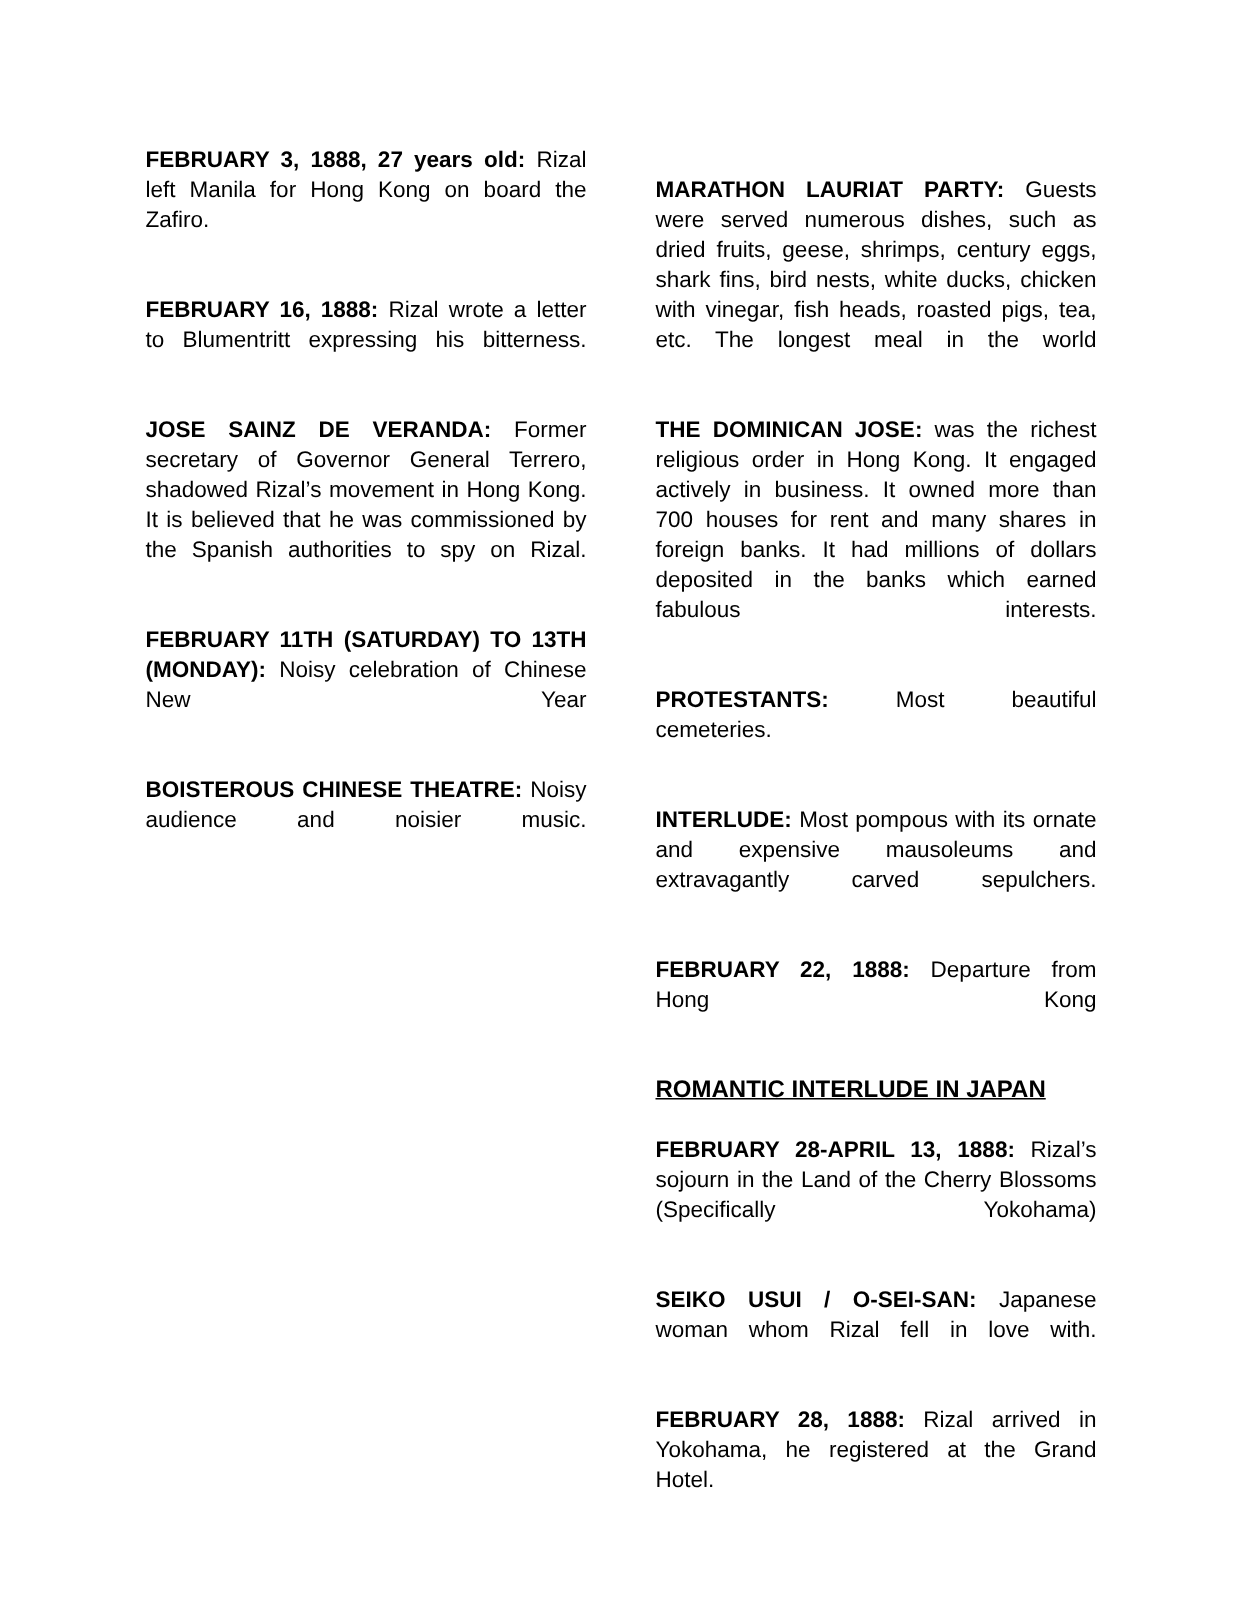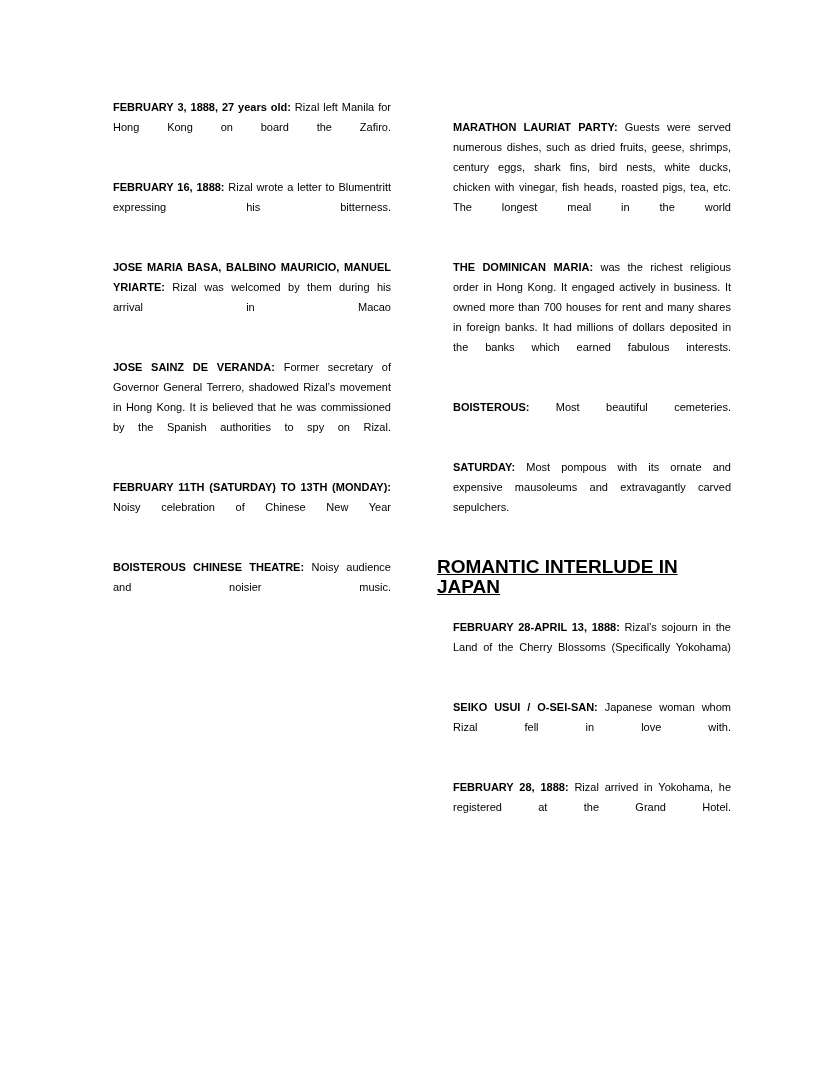--- a/index.html
+++ b/index.html
@@ -32,40 +32,40 @@
     align-items: flex-start;
   }
   .col {
     width: 294px;
     box-sizing: border-box;
   }
   .col-right {
     padding-top: 20px;
   }
   .para {
-    margin: 0 0 20px 16px;
-    font-size: 11px;
+    margin: 0 0 20px 0;
+    font-size: 15px;
     line-height: 20px;
     text-align: justify;
     text-justify: inter-word;
     word-spacing: 0.02em;
     hyphens: none;
   }
   .para:last-child {
     margin-bottom: 0;
   }
   .para .lead {
     font-weight: bold;
   }
   .para .body {
     font-weight: normal;
   }
   .section-head {
     margin: 0 0 20px 0;
-    font-size: 19px;
+    font-size: 16px;
     line-height: 20px;
     font-weight: bold;
     text-decoration: underline;
     text-align: left;
     display: block;
   }
   
   .para::after {
     content: "";
     display: inline-block;
@@ -74,31 +74,31 @@
 </style>
 </head>
 <body>
 
 <div class="page">
   <div class="columns">
 
     <div class="col col-left" id="left-column">
         <p class="para"><span class="lead">FEBRUARY 3, 1888, 27 years old:</span><span class="body"> Rizal left Manila for Hong Kong on board the Zafiro.</span></p>
         <p class="para"><span class="lead">FEBRUARY 16, 1888:</span><span class="body"> Rizal wrote a letter to Blumentritt expressing his bitterness.</span></p>
-        <p class="para"><span class="lead">JOSE MARIA BASA, BALBINO MAURICIO, MANUEL YRIARTE:</span><span class="body"> Rizal was welcomed by them during his arrival in Macao</span></p>
         <p class="para"><span class="lead">JOSE SAINZ DE VERANDA:</span><span class="body"> Former secretary of Governor General Terrero, shadowed Rizal’s movement in Hong Kong. It is believed that he was commissioned by the Spanish authorities to spy on Rizal.</span></p>
         <p class="para"><span class="lead">FEBRUARY 11TH (SATURDAY) TO 13TH (MONDAY):</span><span class="body"> Noisy celebration of Chinese New Year</span></p>
         <p class="para"><span class="lead">BOISTEROUS CHINESE THEATRE:</span><span class="body"> Noisy audience and noisier music.</span></p>
       </div>
 
     <div class="col col-right" id="right-column">
         <p class="para"><span class="lead">MARATHON LAURIAT PARTY:</span><span class="body"> Guests were served numerous dishes, such as dried fruits, geese, shrimps, century eggs, shark fins, bird nests, white ducks, chicken with vinegar, fish heads, roasted pigs, tea, etc. The longest meal in the world</span></p>
-        <p class="para"><span class="lead">THE DOMINICAN MARIA:</span><span class="body"> was the richest religious order in Hong Kong. It engaged actively in business. It owned more than 700 houses for rent and many shares in foreign banks. It had millions of dollars deposited in the banks which earned fabulous interests.</span></p>
-        <p class="para"><span class="lead">BOISTEROUS:</span><span class="body">  Most beautiful cemeteries.</span></p>
-        <p class="para"><span class="lead">SATURDAY:</span><span class="body"> Most pompous with its ornate and expensive mausoleums and extravagantly carved sepulchers.</span></p>
+        <p class="para"><span class="lead">THE DOMINICAN JOSE:</span><span class="body"> was the richest religious order in Hong Kong. It engaged actively in business. It owned more than 700 houses for rent and many shares in foreign banks. It had millions of dollars deposited in the banks which earned fabulous interests.</span></p>
+        <p class="para"><span class="lead">PROTESTANTS:</span><span class="body">  Most beautiful cemeteries.</span></p>
+        <p class="para"><span class="lead">INTERLUDE:</span><span class="body"> Most pompous with its ornate and expensive mausoleums and extravagantly carved sepulchers.</span></p>
+        <p class="para"><span class="lead">FEBRUARY 22, 1888:</span><span class="body">  Departure from Hong Kong</span></p>
         <p class="section-head">ROMANTIC INTERLUDE IN JAPAN</p>
         <p class="para"><span class="lead">FEBRUARY 28-APRIL 13, 1888:</span><span class="body"> Rizal’s sojourn in the Land of the Cherry Blossoms (Specifically Yokohama)</span></p>
         <p class="para"><span class="lead">SEIKO USUI / O-SEI-SAN:</span><span class="body"> Japanese woman whom Rizal fell in love with.</span></p>
         <p class="para"><span class="lead">FEBRUARY 28, 1888:</span><span class="body"> Rizal arrived in Yokohama, he registered at the Grand Hotel.</span></p>
       </div>
 
   </div>
 </div>
 
 </body></html>

